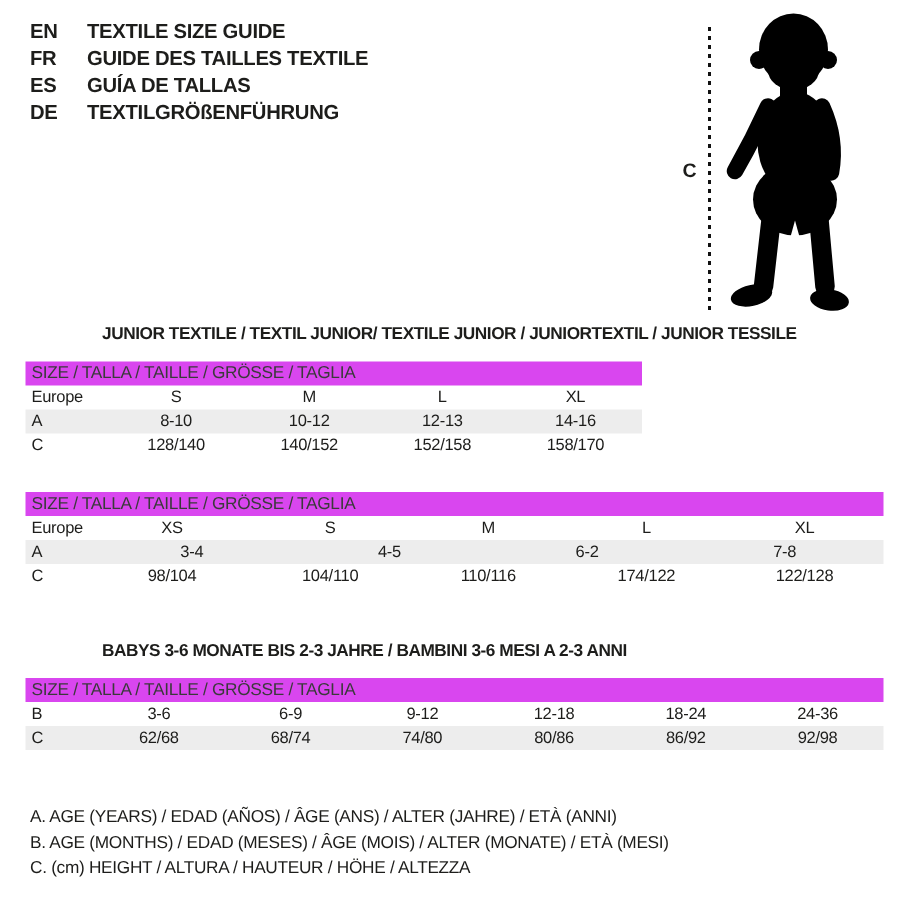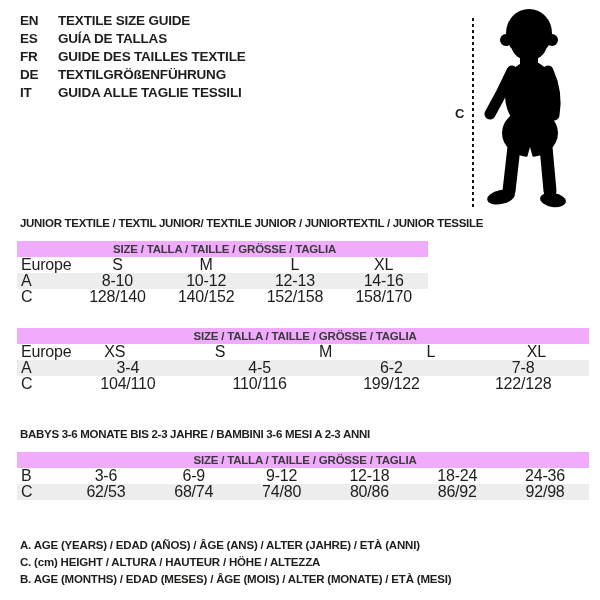--- a/index.html
+++ b/index.html
@@ -16,54 +16,51 @@
     position:absolute;left:472px;top:18px;width:2px;height:192px;
     background:repeating-linear-gradient(to bottom,#111 0 3px,transparent 3px 6px);
   }
   .measure-label{position:absolute;left:455px;top:106px;font-weight:bold;font-size:13px;}
   .baby{position:absolute;left:480px;top:6px;width:100px;height:202px;}
   
   .tbl{position:absolute;left:17px;}
   .t1{top:216px;width:411px;}
   .t2{top:328px;width:572px;}
   .t3{top:427px;width:572px;}
-  .tbl-title{font-weight:bold;font-size:11.5px;line-height:15px;letter-spacing:-0.3px;padding-left:3px;margin-bottom:10px;white-space:nowrap;}
-  .size-bar{height:16px;line-height:16px;background:#f0abfc;color:#3a3a3a;font-weight:bold;font-size:11.5px;padding-left:4px;letter-spacing:-0.2px;text-align:center;}
-  .trow{display:flex;height:16px;line-height:16px;font-size:16px;letter-spacing:-0.2px;}
+  .tbl-title{font-weight:bold;font-size:11.5px;line-height:15px;letter-spacing:-0.3px;padding-left:3px;margin-bottom:10px;white-space:nowrap;margin-left:48px;}
+  .size-bar{height:16px;line-height:16px;background:#d946ef;color:#3a3a3a;font-weight:normal;font-size:11.5px;padding-left:4px;letter-spacing:-0.2px;}
+  .trow{display:flex;height:16px;line-height:16px;font-size:11px;letter-spacing:-0.2px;}
   .trow.shaded{background:#ededed;}
   .cell{box-sizing:border-box;}
   .cell.label{padding-left:4px;}
   .t1 .cell.label{width:56px;}
   .t2 .cell.label,.t3 .cell.label{width:45px;}
   .cell.val{flex:1;text-align:center;}
   .sub{font-size:0.62em;vertical-align:-2px;}
   
   .footnotes{position:absolute;left:20px;top:537px;}
-  .fn{height:17px;line-height:17px;font-weight:bold;font-size:11.5px;letter-spacing:-0.2px;white-space:nowrap;}
+  .fn{height:17px;line-height:17px;font-weight:normal;font-size:11.5px;letter-spacing:-0.2px;white-space:nowrap;}
 </style>
 </head>
 <body>
 
 <div class="canvas">
 
   <div class="lang-list">
     <div class="lang-row">
       <span class="lang-code">EN</span><span class="lang-label">TEXTILE SIZE GUIDE</span>
     </div>
     <div class="lang-row">
+      <span class="lang-code">FR</span><span class="lang-label">GUIDE DES TAILLES TEXTILE</span>
+    </div>
+    <div class="lang-row">
       <span class="lang-code">ES</span><span class="lang-label">GUÍA DE TALLAS</span>
     </div>
     <div class="lang-row">
-      <span class="lang-code">FR</span><span class="lang-label">GUIDE DES TAILLES TEXTILE</span>
-    </div>
-    <div class="lang-row">
       <span class="lang-code">DE</span><span class="lang-label">TEXTILGRÖßENFÜHRUNG</span>
-    </div>
-    <div class="lang-row">
-      <span class="lang-code">IT</span><span class="lang-label">GUIDA ALLE TAGLIE TESSILI</span>
     </div>
   </div>
 
   <div class="measure-line"></div>
   <div class="measure-label">C</div>
   <svg class="baby" viewBox="0 0 100 200" xmlns="http://www.w3.org/2000/svg" aria-hidden="true">
     <g fill="#000000">
       <circle cx="26" cy="33" r="6"></circle>
       <circle cx="72" cy="33" r="6"></circle>
       <ellipse cx="49" cy="26" rx="23" ry="24"></ellipse>
@@ -126,23 +123,24 @@
         </div>
         <div class="trow shaded">
           <div class="cell label">A</div>
           <div class="cell val">3-4</div>
           <div class="cell val">4-5</div>
           <div class="cell val">6-2</div>
           <div class="cell val">7-8</div>
         </div>
         <div class="trow">
           <div class="cell label">C</div>
+          <div class="cell val">98/104</div>
           <div class="cell val">104/110</div>
           <div class="cell val">110/116</div>
-          <div class="cell val">199/122</div>
+          <div class="cell val">174/122</div>
           <div class="cell val">122/128</div>
         </div>
       </div>
   </section>
 
   <section class="tbl t3">
     <div class="tbl-title">
         <div><span>BABYS 3-6 MONATE BIS 2-3 JAHRE / BAMBINI 3-6 MESI A 2-3 ANNI</span></div>
       </div>
     <div class="size-bar">SIZE / TALLA / TAILLE / GRÖSSE / TAGLIA</div>
@@ -151,29 +149,29 @@
           <div class="cell label">B</div>
           <div class="cell val">3-6</div>
           <div class="cell val">6-9</div>
           <div class="cell val">9-12</div>
           <div class="cell val">12-18</div>
           <div class="cell val">18-24</div>
           <div class="cell val">24-36</div>
         </div>
         <div class="trow shaded">
           <div class="cell label">C</div>
-          <div class="cell val">62/53</div>
+          <div class="cell val">62/68</div>
           <div class="cell val">68/74</div>
           <div class="cell val">74/80</div>
           <div class="cell val">80/86</div>
           <div class="cell val">86/92</div>
           <div class="cell val">92/98</div>
         </div>
       </div>
   </section>
 
   <div class="footnotes">
     <div class="fn">A. AGE (YEARS) / EDAD (AÑOS) / ÂGE (ANS) / ALTER (JAHRE) / ETÀ (ANNI)</div>
+    <div class="fn">B. AGE (MONTHS) / EDAD (MESES) / ÂGE (MOIS) / ALTER (MONATE) / ETÀ (MESI)</div>
     <div class="fn">C. (cm) HEIGHT / ALTURA / HAUTEUR / HÖHE / ALTEZZA</div>
-    <div class="fn">B. AGE (MONTHS) / EDAD (MESES) / ÂGE (MOIS) / ALTER (MONATE) / ETÀ (MESI)</div>
   </div>
 
 </div>
 
 </body></html>

